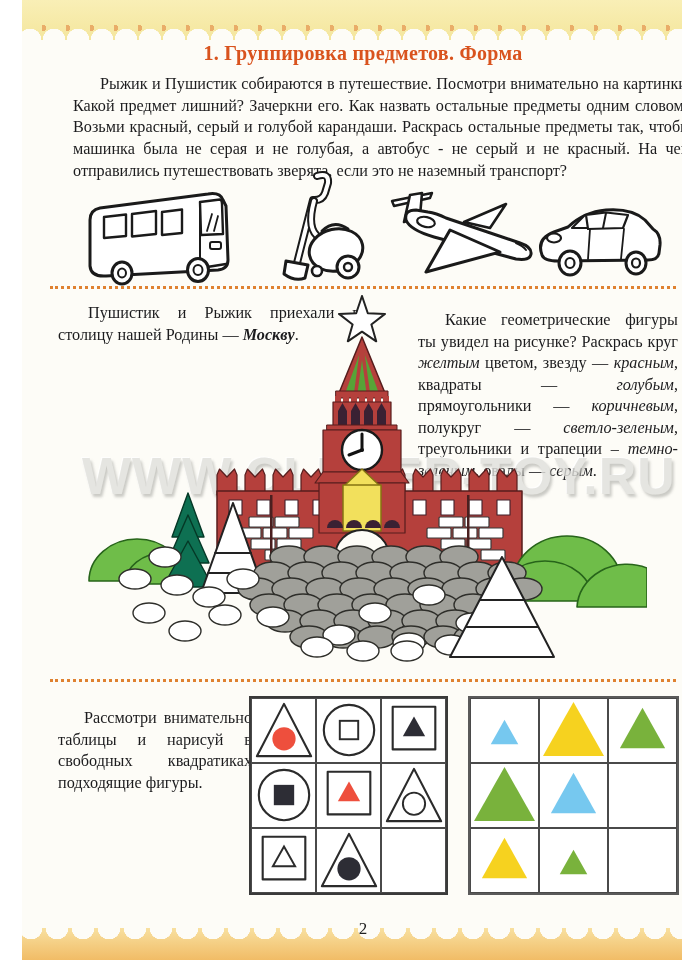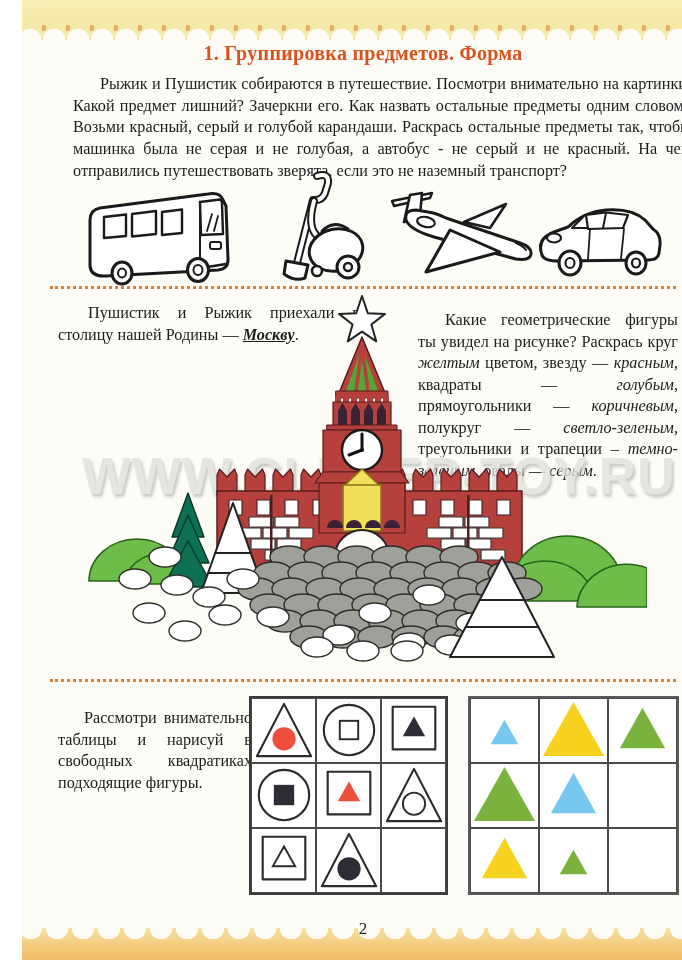--- a/index.html
+++ b/index.html
@@ -118,21 +118,21 @@
       <path d="M60,42 L58,72 M94,42 L91,72" stroke-width="1.8"></path>
       <ellipse cx="40" cy="76" rx="11" ry="12" fill="#fff"></ellipse>
       <ellipse cx="40" cy="76" rx="4.5" ry="5" fill="#fff" stroke-width="2.2"></ellipse>
       <ellipse cx="106" cy="76" rx="10" ry="11" fill="#fff"></ellipse>
       <ellipse cx="106" cy="76" rx="4" ry="4.5" fill="#fff" stroke-width="2.2"></ellipse>
     </svg>
   </div>
 
   <div class="dotted div1"></div>
 
-  <div class="para moscow-left rich"><span>Пушистик и Рыжик приехали в столицу нашей Родины — </span><span></span><i style="font-weight: bold; font-style: italic; text-decoration: underline;">Москву</i><span>.</span></div>
+  <div class="para moscow-left rich"><span>Пушистик и Рыжик приехали в столицу нашей Родины — </span><span></span><i style="font-weight: bold; font-style: italic;">Москву</i><span>.</span></div>
   <div class="para moscow-right rich"><span>Какие геометрические фигуры ты увидел на рисунке? Раскрась круг </span><span></span><i style="font-style: italic;">желтым</i><span> цветом, звезду — </span><span></span><i style="font-style: italic;">красным</i><span>, квадраты — </span><span></span><i style="font-style: italic;">голубым</i><span>, прямоугольники — </span><span></span><i style="font-style: italic;">коричневым</i><span>, полукруг — </span><span></span><i style="font-style: italic;">светло-зеленым</i><span>, треугольники и трапеции – </span><span></span><i style="font-style: italic;">темно-зеленым</i><span>, овалы — </span><span></span><i style="font-style: italic;">серым</i><span>.</span></div>
 
   <div class="watermark">WWW.CLEVER-TOY.RU</div>
 
   <div class="kremlin">
     <svg width="570" height="370" viewBox="0 0 570 370" stroke-linejoin="round" stroke-linecap="round">
 
       <g>
         <path d="M12,286 A48,42 0 0 1 108,286 Z" fill="#6fbd49" stroke="#27641a" stroke-width="1.6"></path>
         <path d="M48,289 A39,31 0 0 1 126,289 Z" fill="#6fbd49" stroke="#27641a" stroke-width="1.6"></path>

